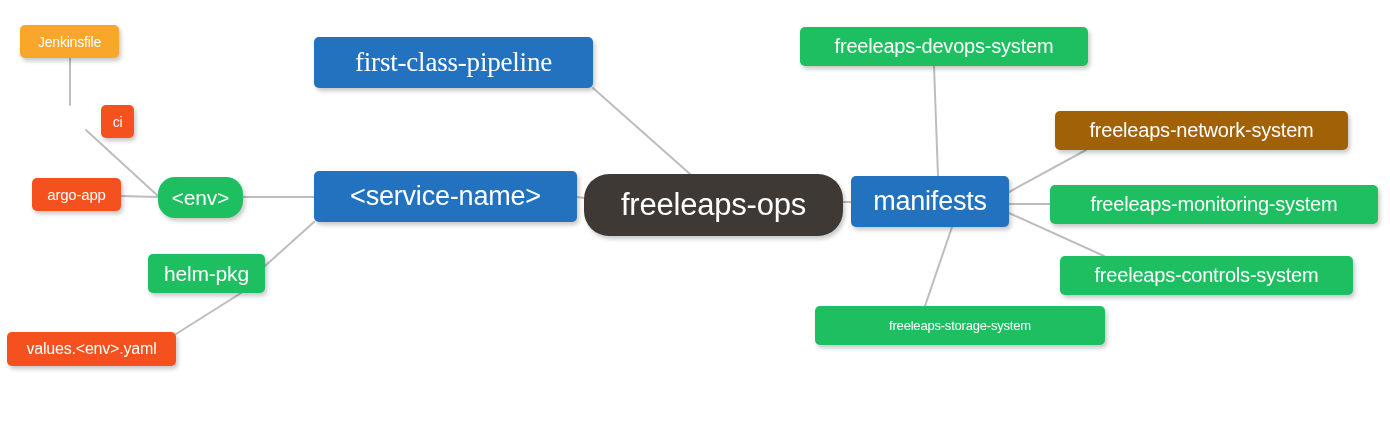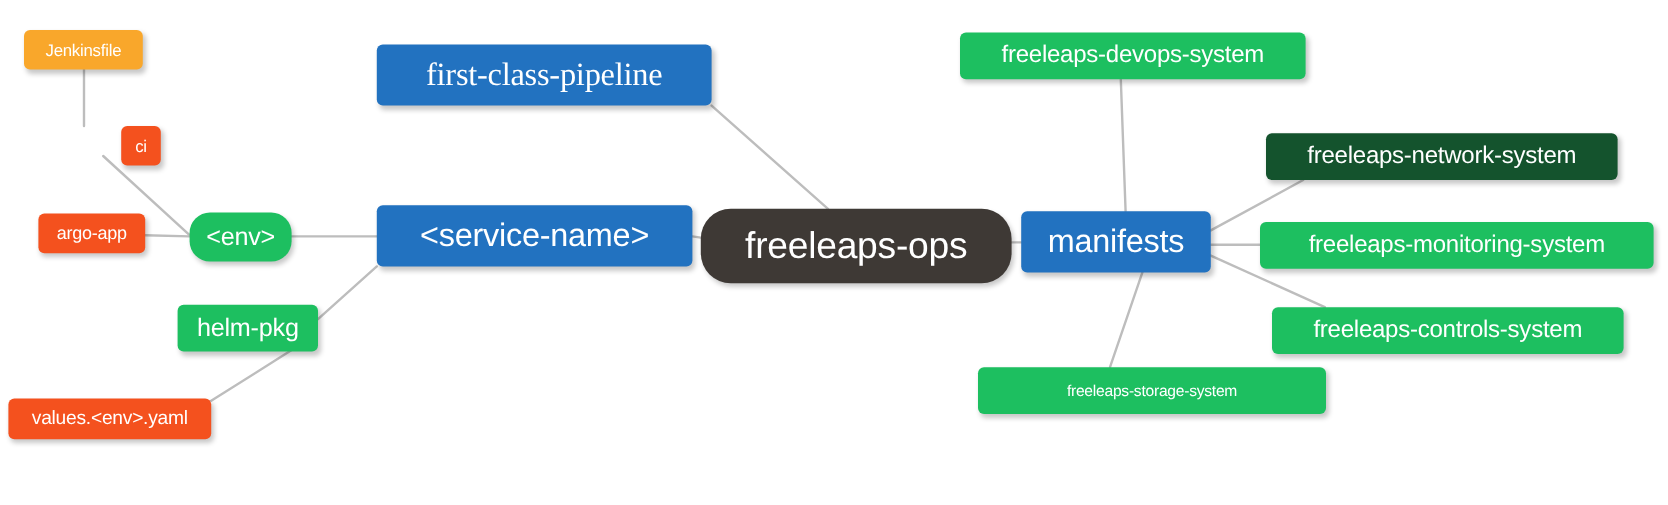--- a/index.html
+++ b/index.html
@@ -89,21 +89,21 @@
       </div>
       <div class="node sq" style="left: 584px; top: 174px; width: 259px; height: 62px; background: rgb(62, 57, 53); font-size: 31px; border-radius: 25px;">
         <span>freeleaps-ops</span>
       </div>
       <div class="node sq" style="left: 851px; top: 176px; width: 158px; height: 51px; background: rgb(34, 114, 192); font-size: 27px;">
         <span>manifests</span>
       </div>
       <div class="node sq" style="left: 800px; top: 27px; width: 288px; height: 39px; background: rgb(29, 191, 96); font-size: 20px;">
         <span>freeleaps-devops-system</span>
       </div>
-      <div class="node sq" style="left: 1055px; top: 111px; width: 293px; height: 39px; background: #14532d; font-size: 20px;">
+      <div class="node sq" style="left: 1055px; top: 111px; width: 293px; height: 39px; background: #a16207; font-size: 20px;">
         <span>freeleaps-network-system</span>
       </div>
       <div class="node sq" style="left: 1050px; top: 185px; width: 328px; height: 39px; background: rgb(29, 191, 96); font-size: 20px;">
         <span>freeleaps-monitoring-system</span>
       </div>
       <div class="node sq" style="left: 1060px; top: 256px; width: 293px; height: 39px; background: rgb(29, 191, 96); font-size: 20px;">
         <span>freeleaps-controls-system</span>
       </div>
       <div class="node sq" style="left: 815px; top: 306px; width: 290px; height: 39px; background: rgb(29, 191, 96); font-size: 13px;">
         <span>freeleaps-storage-system</span>

